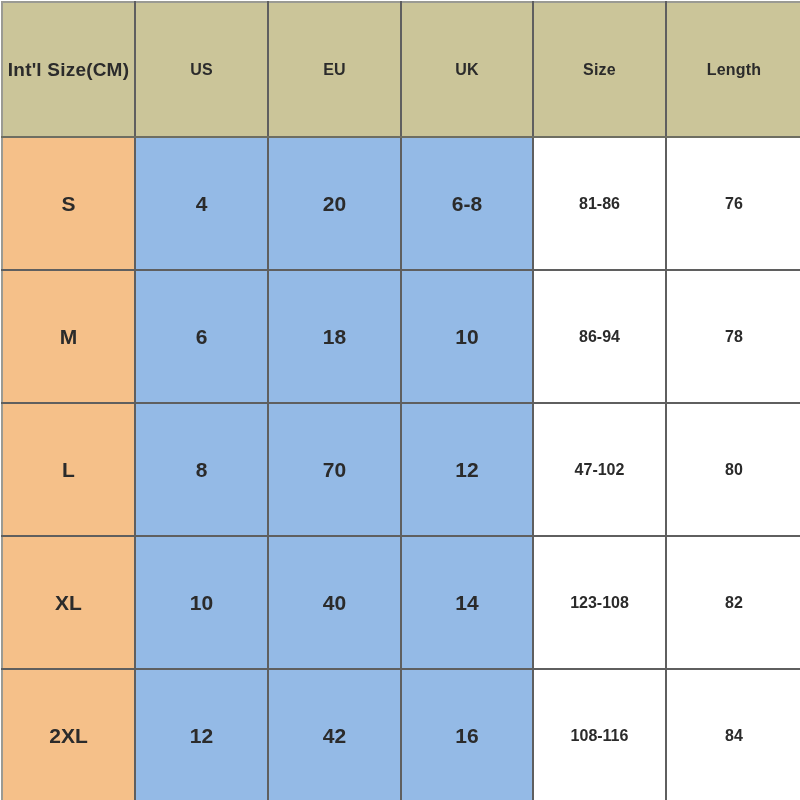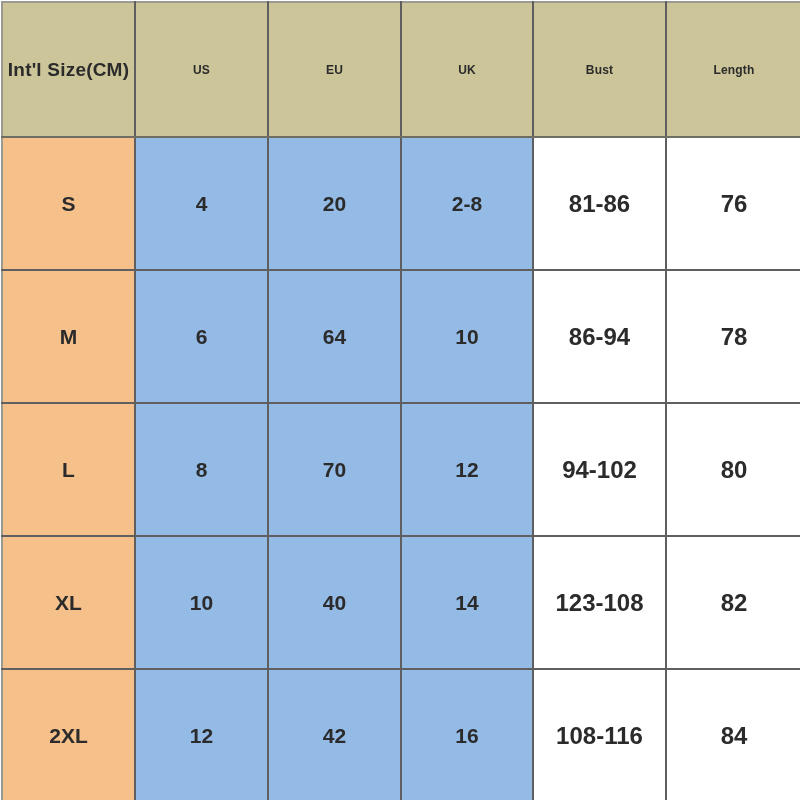--- a/index.html
+++ b/index.html
@@ -50,21 +50,21 @@
   col.c-us     { width: 133px; }
   col.c-eu     { width: 133px; }
   col.c-uk     { width: 132px; }
   col.c-bust   { width: 133px; }
   col.c-length { width: 136px; }
 
   
   tr.header-row th {
     height: 133px;
     background: #cbc599;
-    font-size: 12px;
+    font-size: 16px;
     letter-spacing: 0.2px;
     border-bottom: 2px solid #6e6e62;
   }
   tr.header-row th.h-size {
     font-size: 19px;
   }
 
   
   tbody tr td {
     height: 131px;
@@ -78,21 +78,21 @@
   }
   td.cell-blue {
     background: #94bae6;
     border-right: 2px solid #3f4f62;
     border-bottom: 2px solid #3f5068;
   }
   td.cell-white {
     background: #ffffff;
     border-right: 2px solid #6a6a6a;
     border-bottom: 2px solid #b9b9b9;
-    font-size: 24px;
+    font-size: 16px;
   }
   td.cell-white.last-col {
     border-right: 2px solid #9a9a93;
   }
   tbody tr:last-child td {
     border-bottom: 2px solid #8a8a80;
   }
   tbody tr:last-child td.cell-size {
     border-bottom: 2px solid #8a6a46;
   }
@@ -116,47 +116,47 @@
       <col class="c-uk">
       <col class="c-bust">
       <col class="c-length">
     </colgroup>
     <thead>
       <tr class="header-row">
         <th class="h-size">Int'l Size(CM)</th>
         <th>US</th>
         <th>EU</th>
         <th>UK</th>
-        <th>Bust</th>
+        <th>Size</th>
         <th class="h-last">Length</th>
       </tr>
     </thead>
     <tbody>
       <tr>
         <td class="cell-size">S</td>
         <td class="cell-blue">4</td>
         <td class="cell-blue">20</td>
-        <td class="cell-blue">2-8</td>
+        <td class="cell-blue">6-8</td>
         <td class="cell-white">81-86</td>
         <td class="cell-white last-col">76</td>
       </tr>
       <tr>
         <td class="cell-size">M</td>
         <td class="cell-blue">6</td>
-        <td class="cell-blue">64</td>
+        <td class="cell-blue">18</td>
         <td class="cell-blue">10</td>
         <td class="cell-white">86-94</td>
         <td class="cell-white last-col">78</td>
       </tr>
       <tr>
         <td class="cell-size">L</td>
         <td class="cell-blue">8</td>
         <td class="cell-blue">70</td>
         <td class="cell-blue">12</td>
-        <td class="cell-white">94-102</td>
+        <td class="cell-white">47-102</td>
         <td class="cell-white last-col">80</td>
       </tr>
       <tr>
         <td class="cell-size">XL</td>
         <td class="cell-blue">10</td>
         <td class="cell-blue">40</td>
         <td class="cell-blue">14</td>
         <td class="cell-white">123-108</td>
         <td class="cell-white last-col">82</td>
       </tr>

